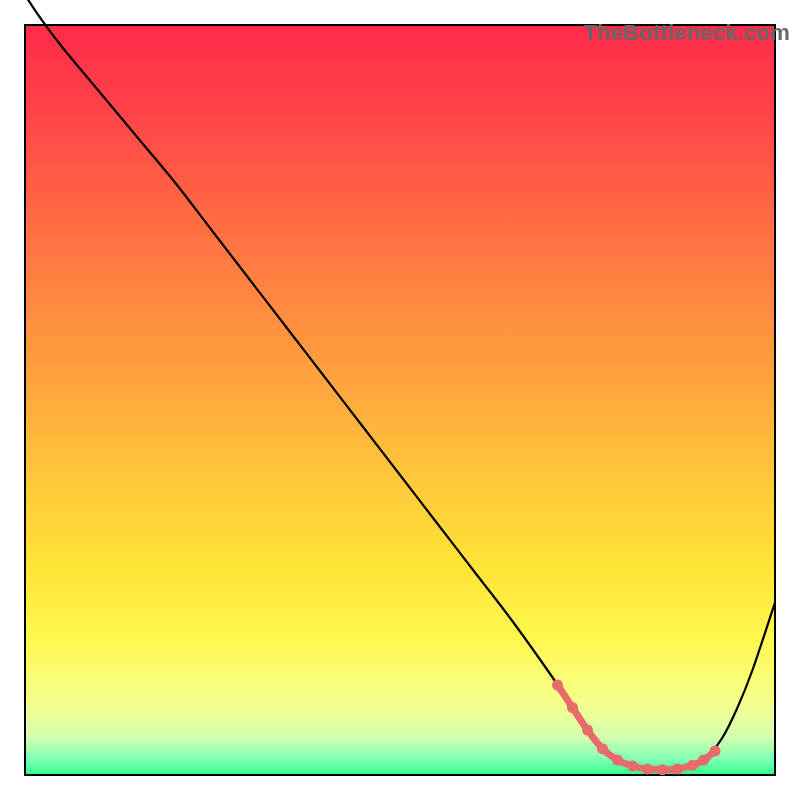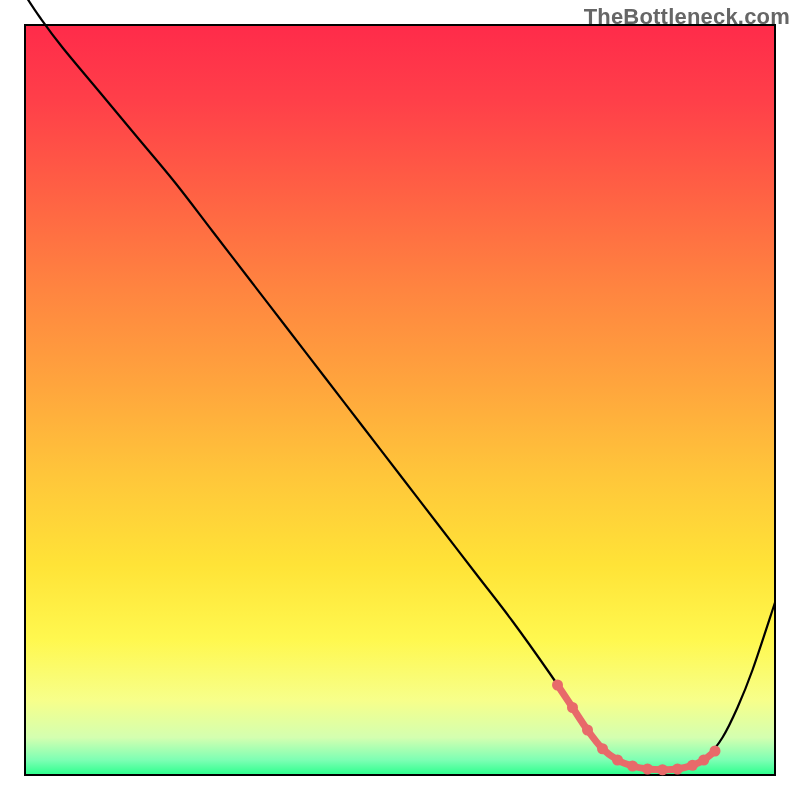--- a/index.html
+++ b/index.html
@@ -10,21 +10,21 @@
     background: #ffffff;
     font-family: Arial, Helvetica, sans-serif;
   }
   .container {
     position: relative;
     width: 800px;
     height: 800px;
   }
   .watermark {
     position: absolute;
-    top: 4px;
+    top: 20px;
     right: 10px;
     font-size: 22px;
     font-weight: bold;
     color: #666666;
     z-index: 10;
     letter-spacing: 0.2px;
   }
   svg.chart {
     position: absolute;
     left: 0;

